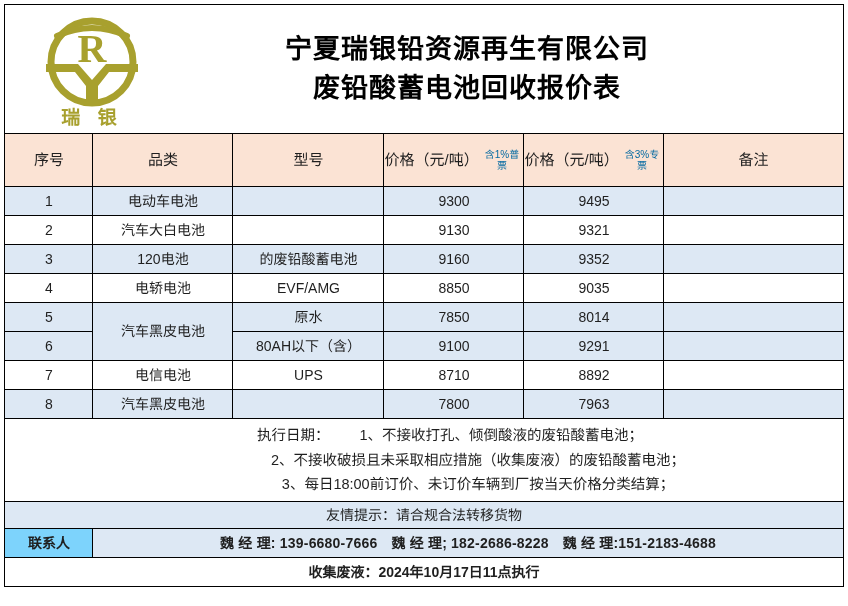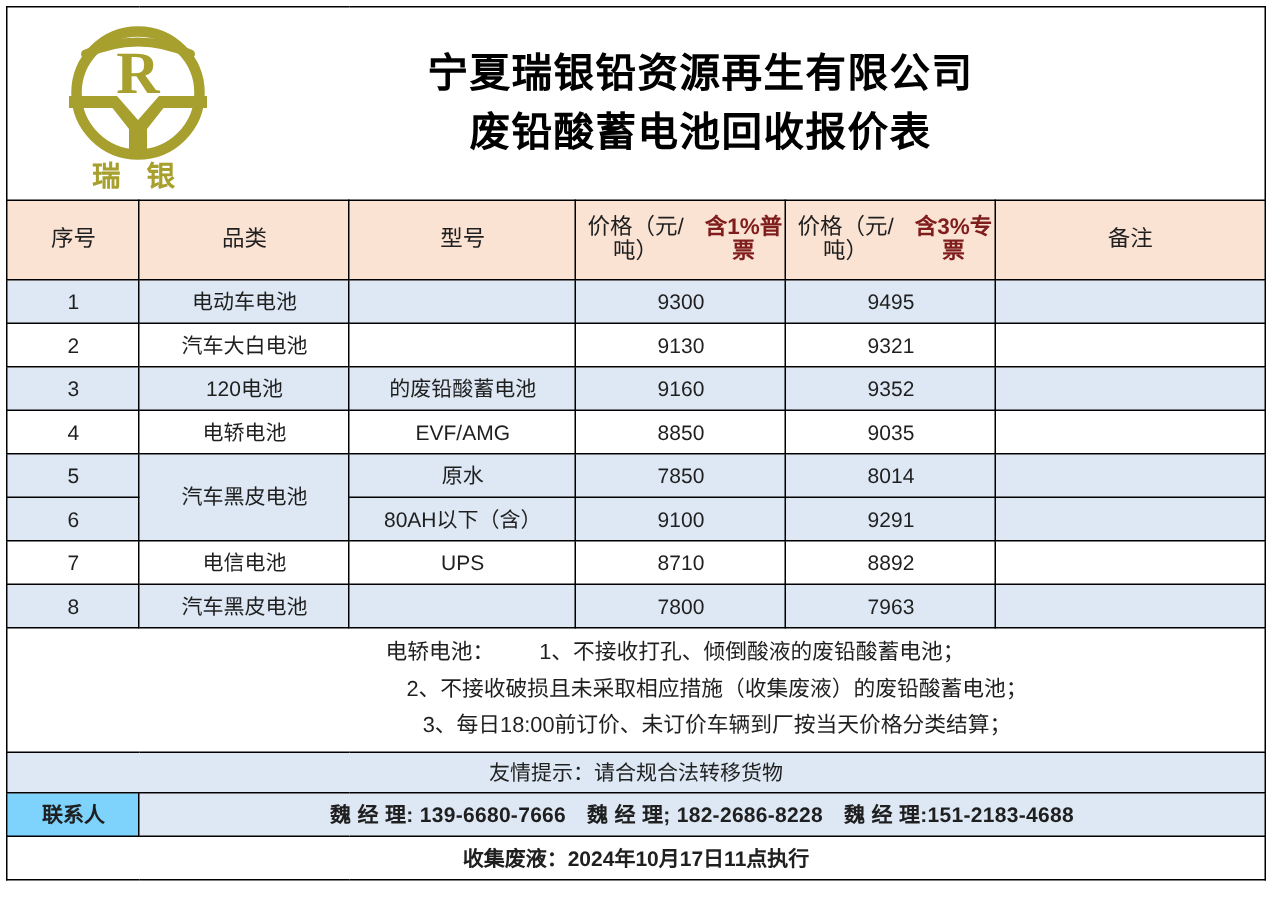--- a/index.html
+++ b/index.html
@@ -75,21 +75,21 @@
     font-size:15px;
     color:#1f1f1f;
   }
   .hdr-two{
     display:flex;flex-direction:row;
     align-items:center;justify-content:center;
     gap:5px;
     line-height:1.1;
   }
   .hdr-two .top{font-size:15px;color:#1f1f1f;}
-  .hdr-two .sub{font-size:15px;color:#7f1d1d;font-weight:bold;}
+  .hdr-two .sub{font-size:10px;color:#0369a1;}
 
   
   tr.data td{height:28px;font-size:14px;}
   tr.data.blue td{background:#DDE8F4;}
   tr.data.white td{background:#ffffff;}
   td.mergecat{background:#DDE8F4;}
   td.num{font-size:14px;}
   td.price{font-size:14px;}
   td.remark{}
 
@@ -257,21 +257,21 @@
       <td>汽车黑皮电池</td>
       <td></td>
       <td class="price">7800</td>
       <td class="price">7963</td>
       <td class="remark"></td>
     </tr>
 
     <tr>
       <td class="req" colspan="6">
         <div class="req-line first">
-          <span class="req-label">电轿电池：</span><span class="req-gap"></span><span>1、不接收打孔、倾倒酸液的废铅酸蓄电池；</span>
+          <span class="req-label">执行日期：</span><span class="req-gap"></span><span>1、不接收打孔、倾倒酸液的废铅酸蓄电池；</span>
         </div>
         <div class="req-line rest">
           <span>2、不接收破损且未采取相应措施（收集废液）的废铅酸蓄电池；</span>
         </div>
         <div class="req-line rest">
           <span>3、每日18:00前订价、未订价车辆到厂按当天价格分类结算；</span>
         </div>
       </td>
     </tr>
 

